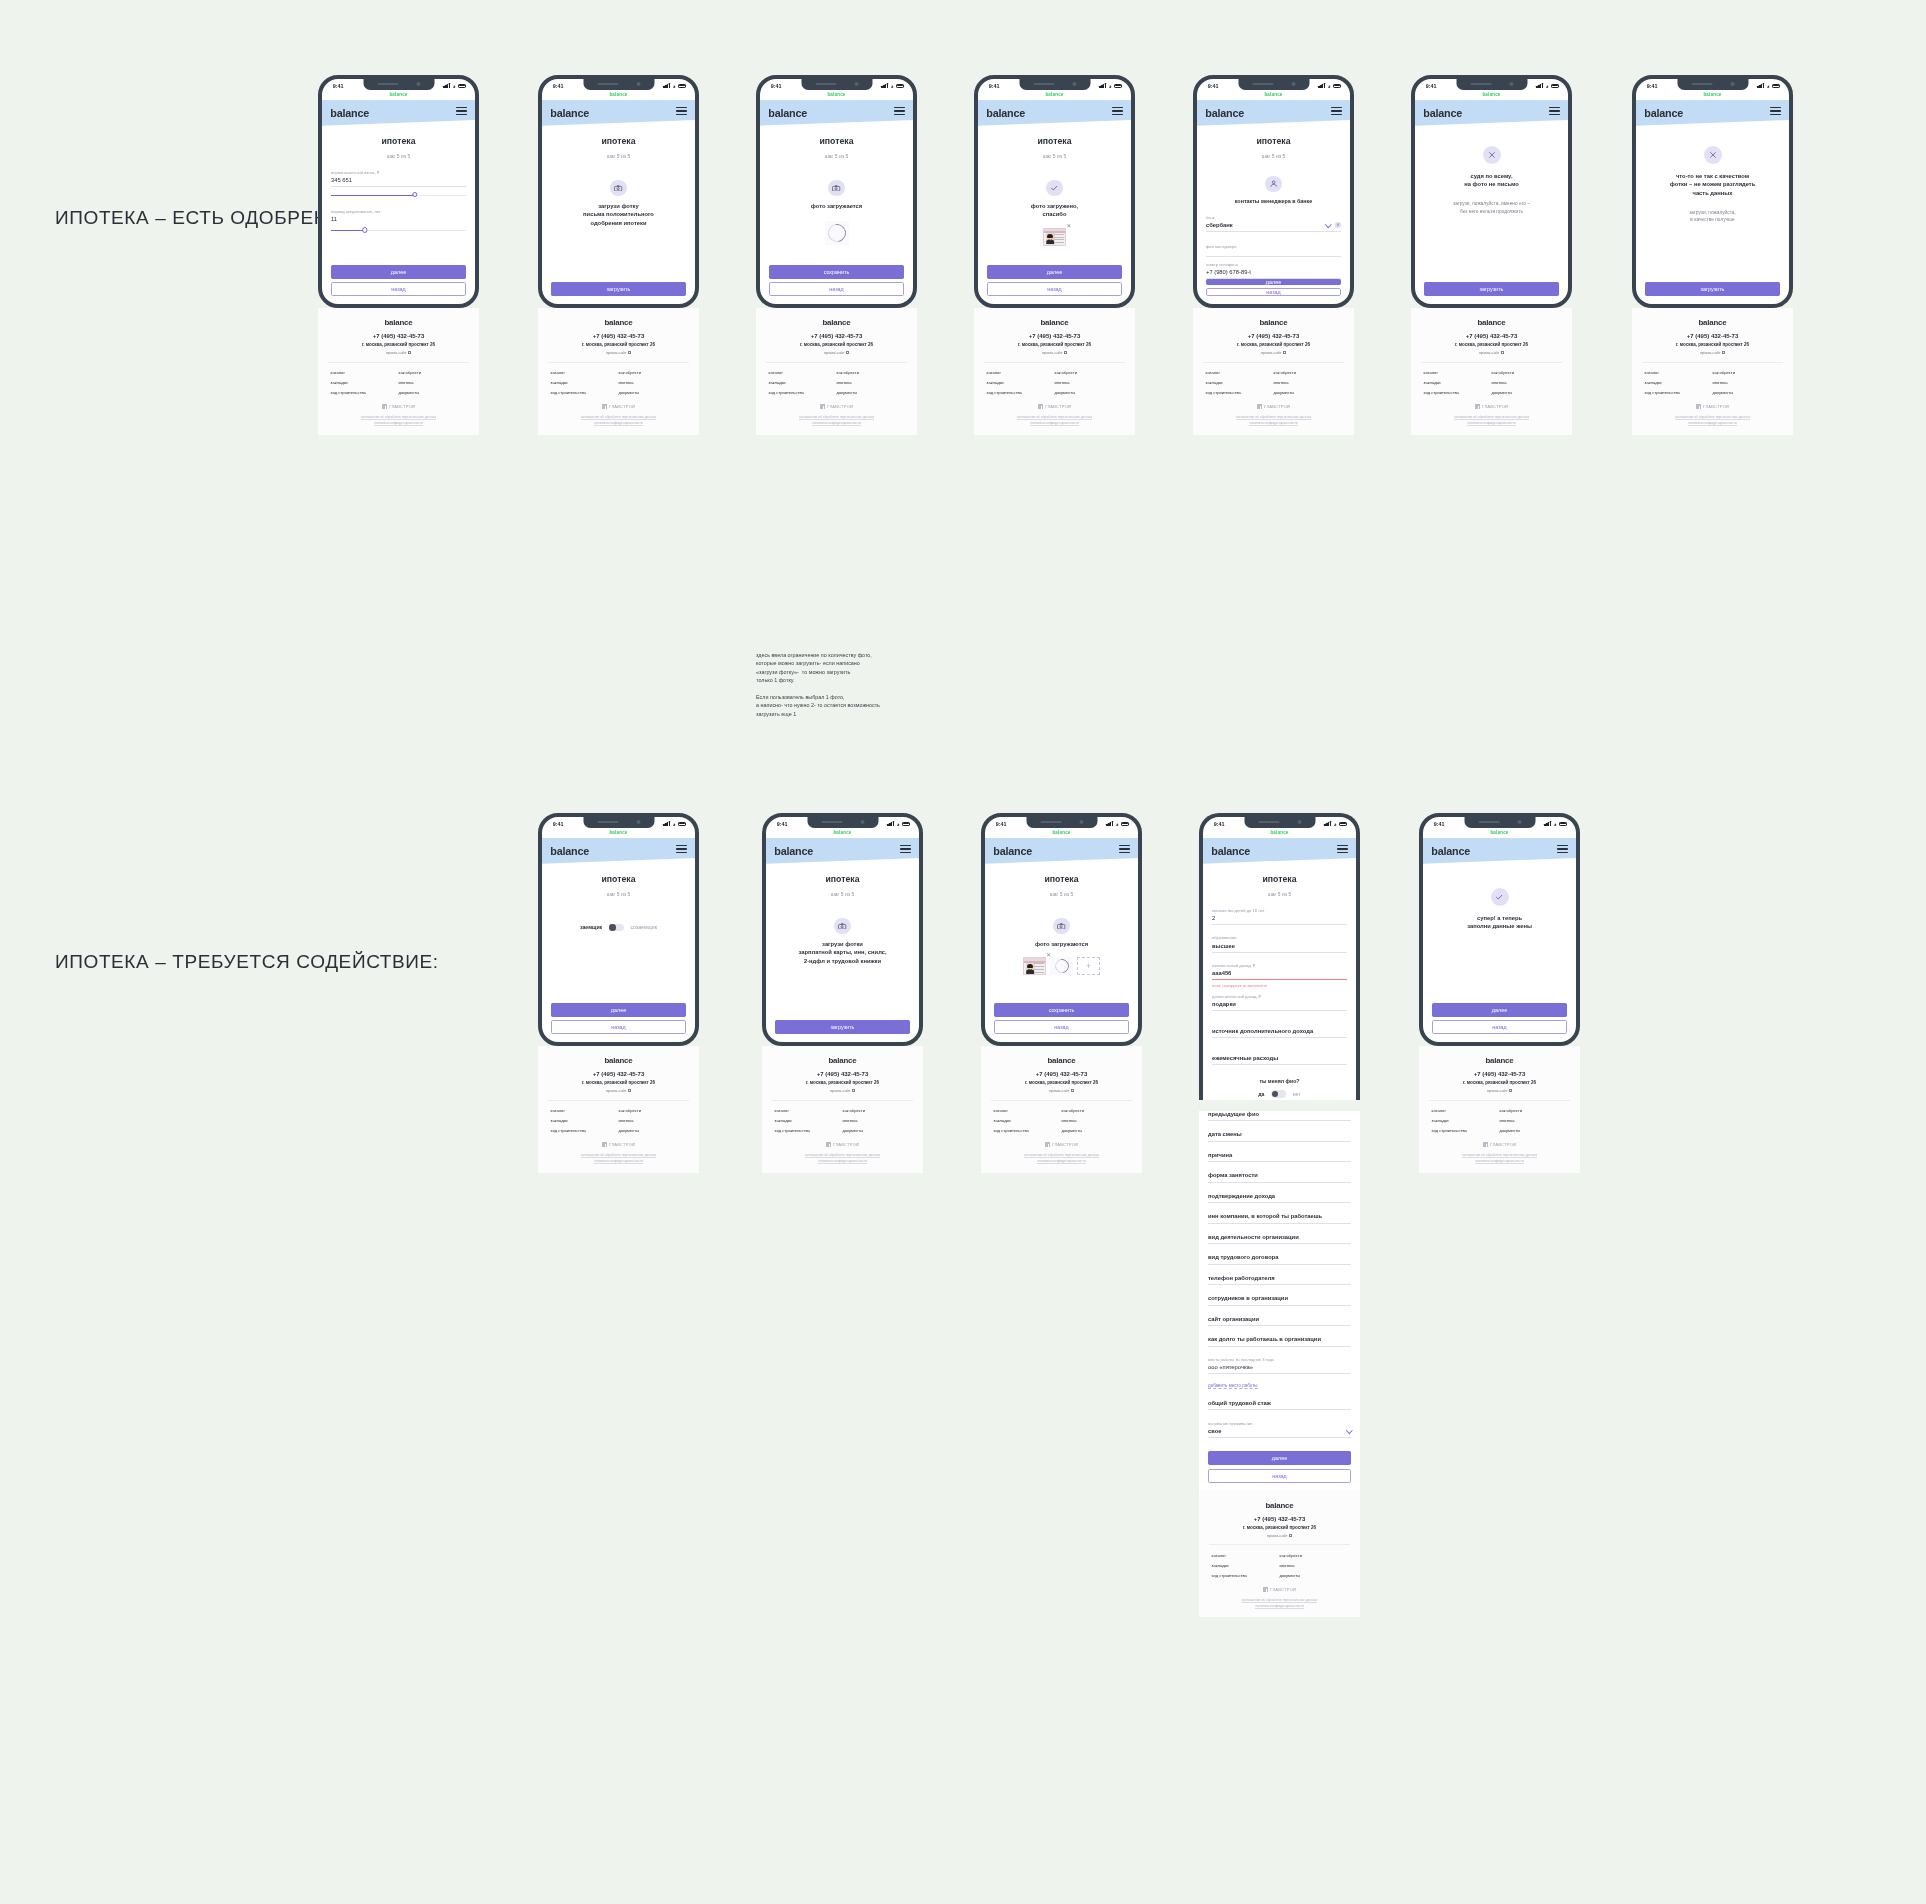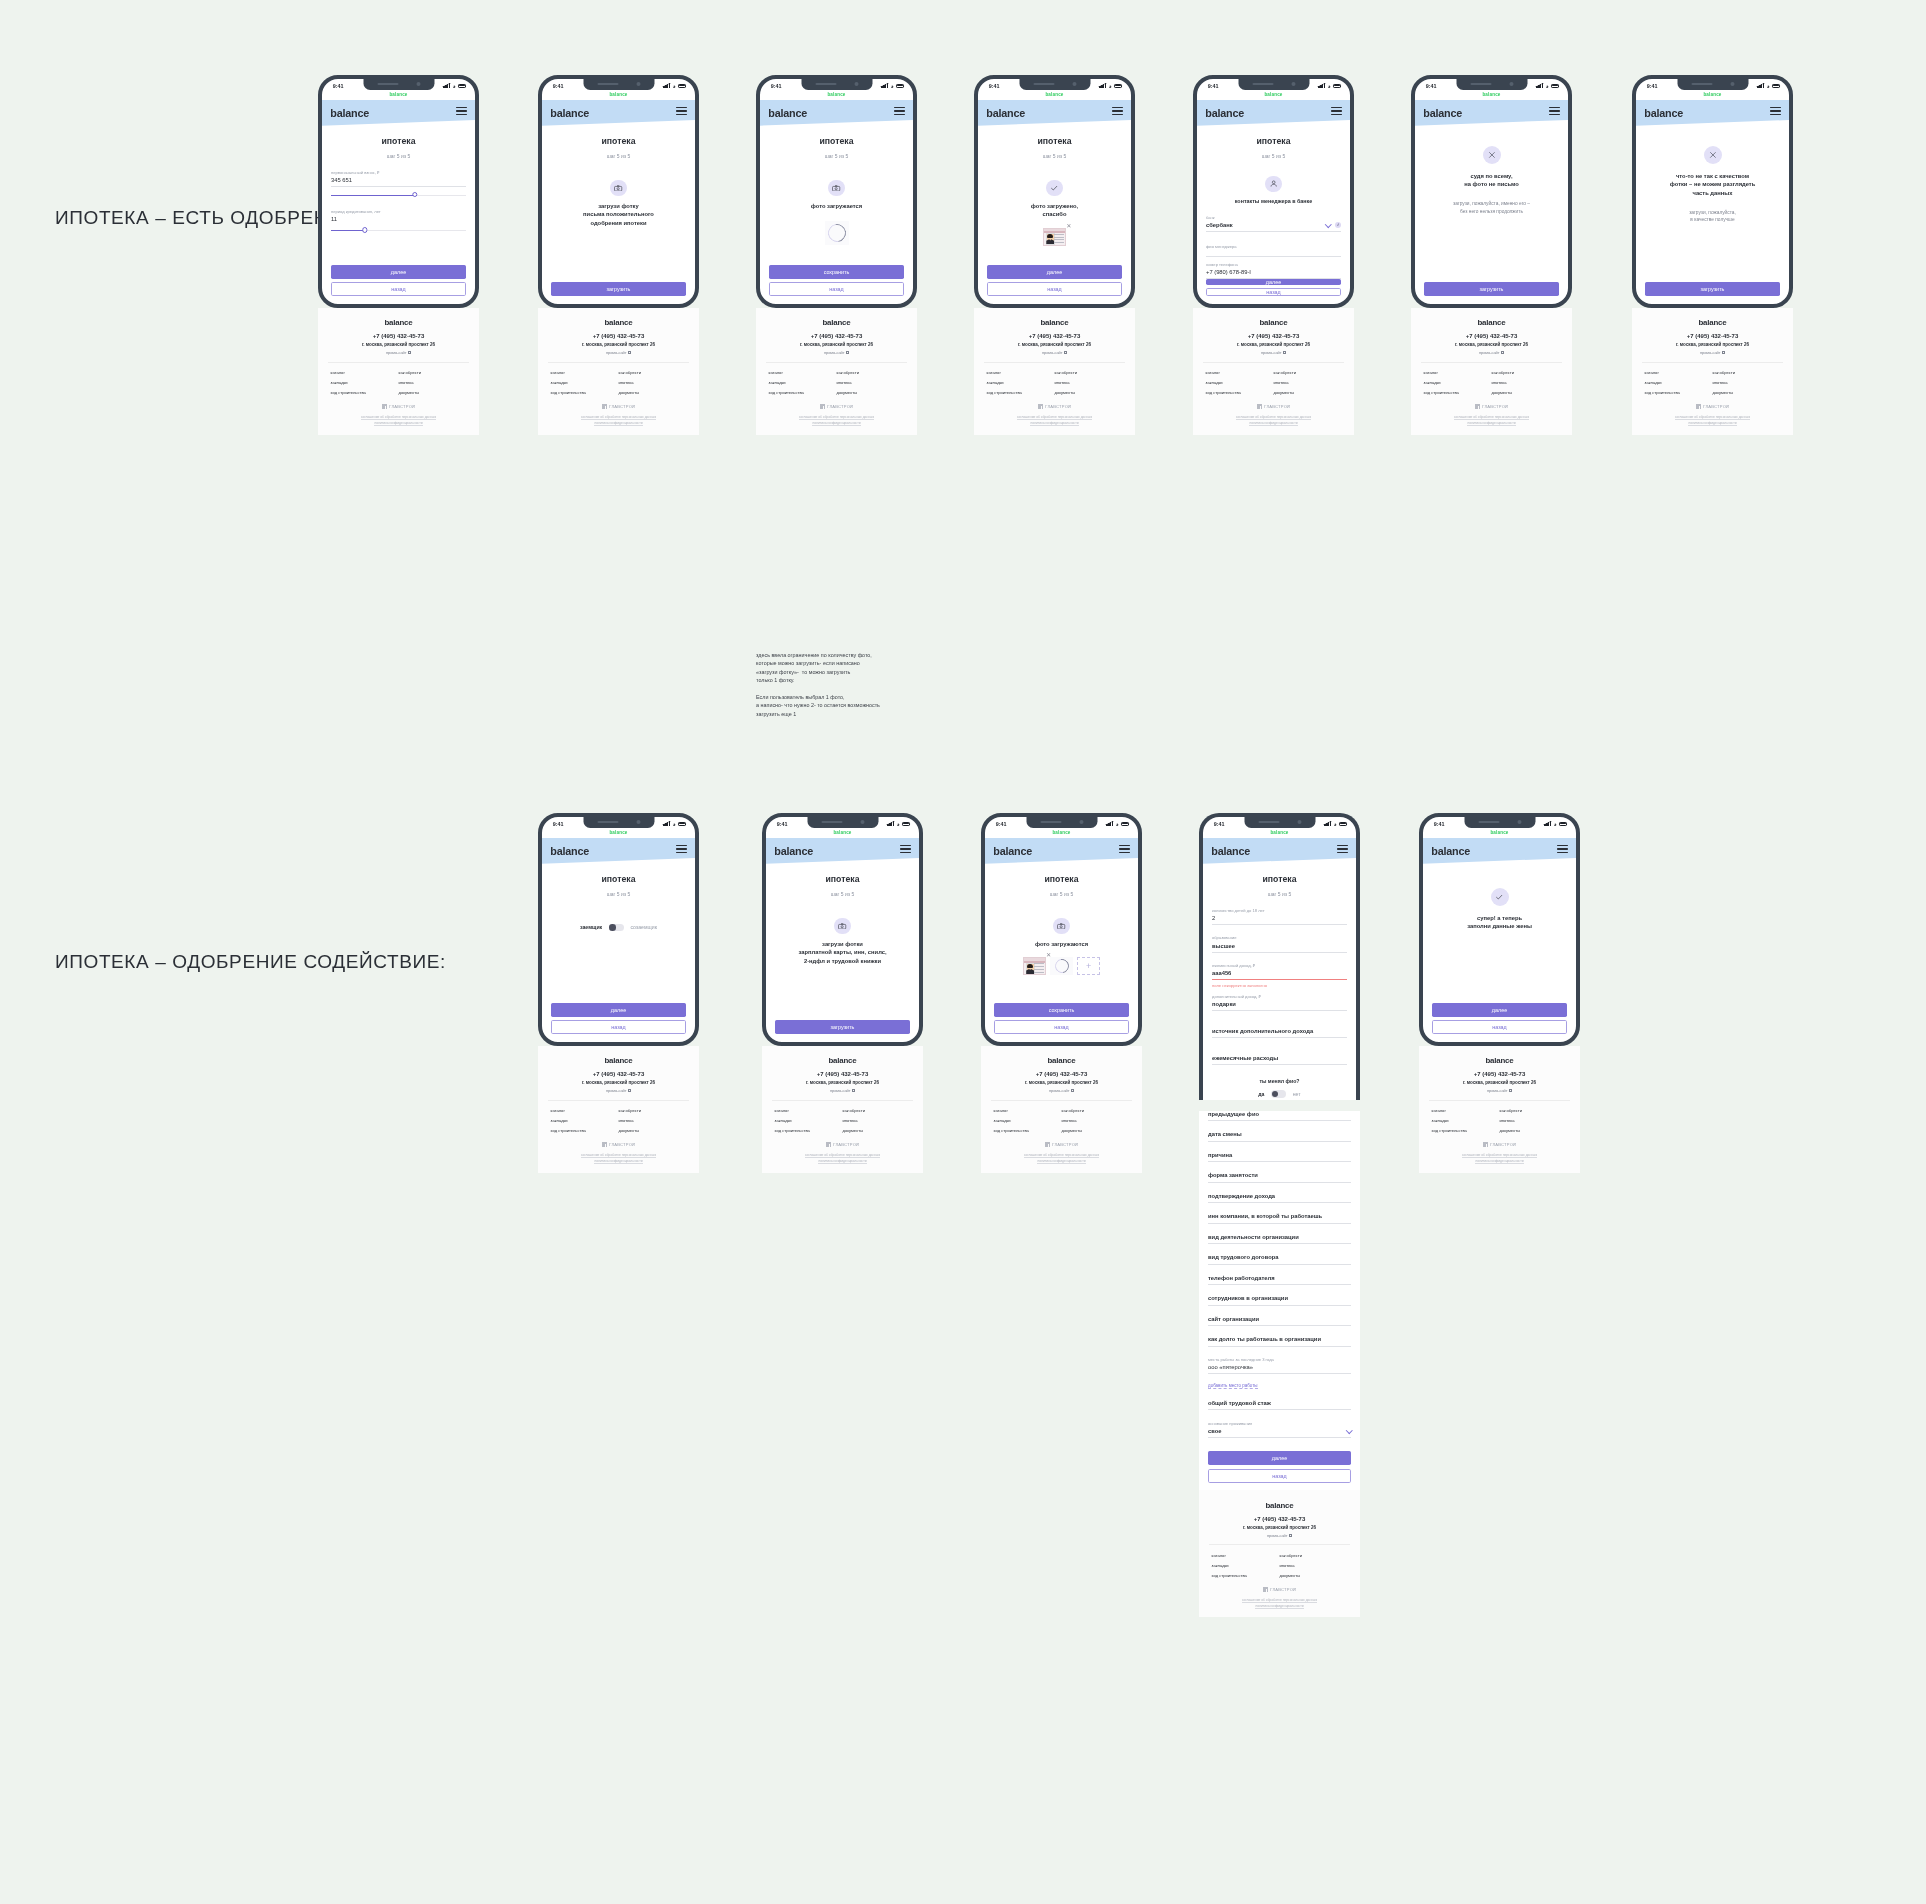--- a/index.html
+++ b/index.html
@@ -211,21 +211,21 @@
   .annot{
     position:absolute;
     font-size:5.4px; color:#3b3f47; line-height:1.55;
     white-space:pre-wrap;
   }
 </style>
 </head>
 <body>
 
 <div class="section-label" style="left:55px; top:207px;">ИПОТЕКА – ЕСТЬ ОДОБРЕНИЕ</div>
-<div class="section-label" style="left:55px; top:951px;">ИПОТЕКА – ОДОБРЕНИЕ СОДЕЙСТВИЕ:</div>
+<div class="section-label" style="left:55px; top:951px;">ИПОТЕКА – ТРЕБУЕТСЯ СОДЕЙСТВИЕ:</div>
 
 <div class="screen-col" style="left:318px; top:75px;">
   <div class="phone">
     <div class="notch">
         <div class="speaker"></div>
         <div class="cam"></div>
       </div>
     <div class="statusbar">
       <span>9:41</span>
       <span class="right">

